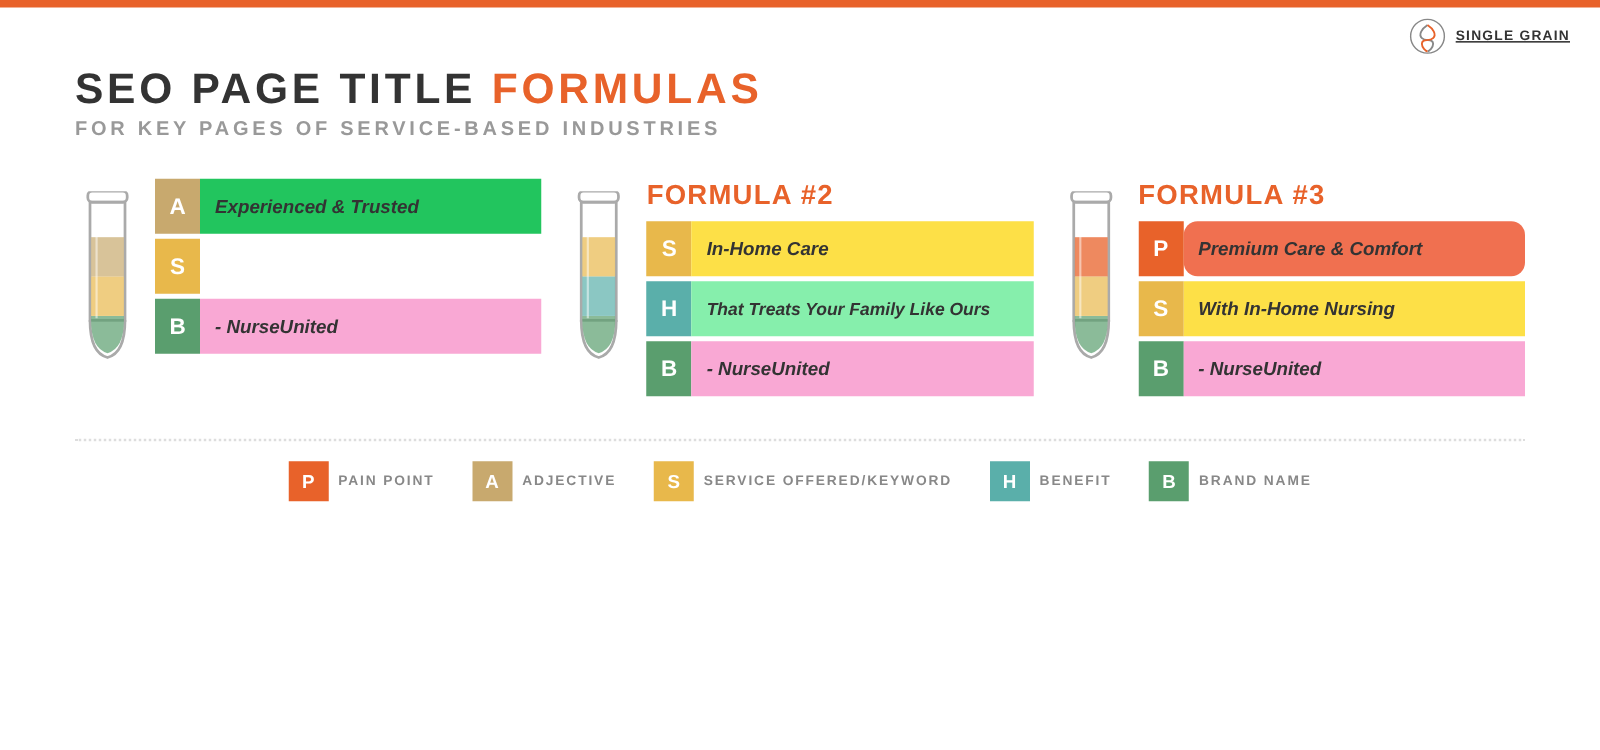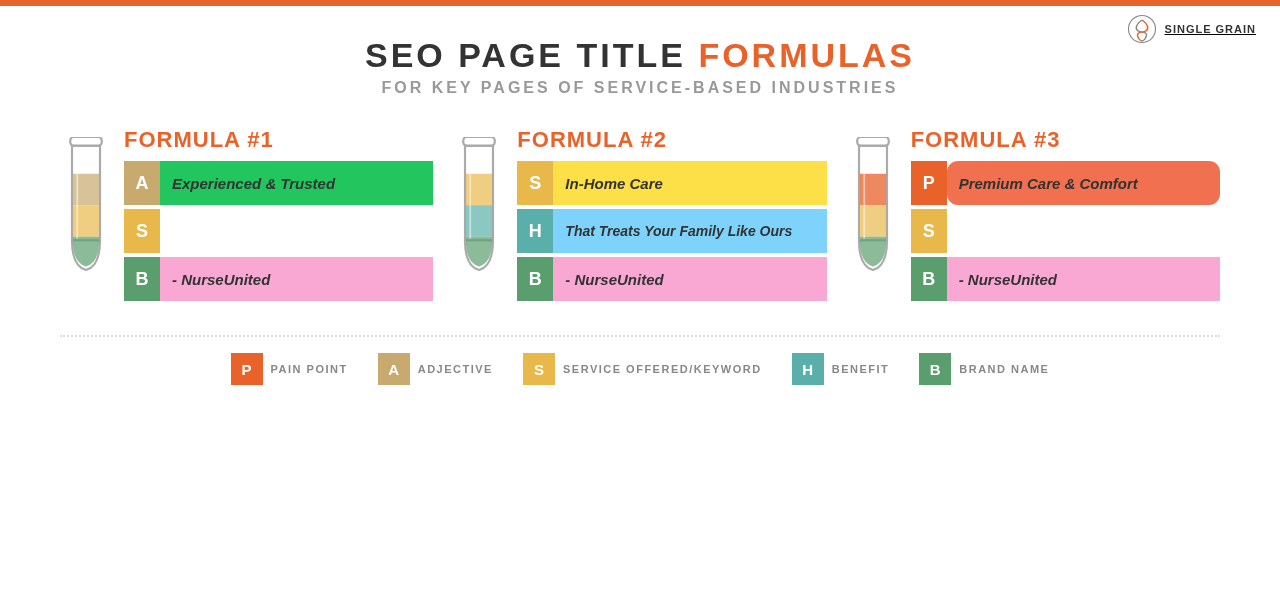--- a/index.html
+++ b/index.html
@@ -40,22 +40,22 @@
       letter-spacing: 1px;
     }
 
     
     .main-content {
       padding: 30px 60px 20px 60px;
     }
 
     
     .title-section {
-      text-align: center;
       margin-bottom: 30px;
+      margin-top: 16px;
     }
     .main-title {
       font-size: 34px;
       font-weight: 900;
       letter-spacing: 3px;
       color: #333;
       text-transform: uppercase;
     }
     .main-title .highlight {
       color: #e8622a;
@@ -136,21 +136,21 @@
       align-items: center;
     }
     .color-tan { background: #c8a96e; }
     .color-gold { background: #e8b84b; }
     .color-teal { background: #5aafaa; }
     .color-green { background: #5a9e6e; }
     .color-red { background: #e8622a; }
 
     .bg-tan { background: #22c55e; }
     .bg-gold { background: #fde047; }
-    .bg-teal { background: #7dd3fc; }
+    .bg-teal { background: #86efac; }
     .bg-green { background: #f9a8d4; }
     .bg-red { background: #f07050; border-radius: 11px; }
 
     
     .legend-section {
       display: flex;
       justify-content: center;
       align-items: center;
       gap: 30px;
       padding: 16px 0 8px 0;
@@ -221,21 +221,20 @@
 
           <rect x="11" y="42" width="30" height="36" fill="#c8a96e" opacity="0.7"></rect>
           <rect x="11" y="78" width="30" height="36" fill="#e8b84b" opacity="0.7"></rect>
           <path d="M11 114 L11 118 Q11 144 26 148 Q41 144 41 118 L41 114 Z" fill="#5a9e6e" opacity="0.7"></path>
 
           <line x1="16" y1="12" x2="16" y2="116" stroke="rgba(255,255,255,0.5)" stroke-width="2"></line>
         </svg>
       </div>
 
       <div class="formula-content">
-        <div class="formula-title">FORMULA #1</div>
 
         <div class="formula-row">
           <div class="formula-letter color-tan">A</div>
           <div class="formula-text bg-tan">Experienced &amp; Trusted</div>
         </div>
         <div class="formula-row">
           <div class="formula-letter color-gold">S</div>
         </div>
         <div class="formula-row">
           <div class="formula-letter color-green">B</div>
@@ -290,20 +289,21 @@
 
       <div class="formula-content">
         <div class="formula-title">FORMULA #3</div>
 
         <div class="formula-row">
           <div class="formula-letter color-red">P</div>
           <div class="formula-text bg-red">Premium Care &amp; Comfort</div>
         </div>
         <div class="formula-row">
           <div class="formula-letter color-gold">S</div>
+          <div class="formula-text bg-gold">With In-Home Nursing</div>
         </div>
         <div class="formula-row">
           <div class="formula-letter color-green">B</div>
           <div class="formula-text bg-green">- NurseUnited</div>
         </div>
       </div>
     </div>
 
   </div>
 

